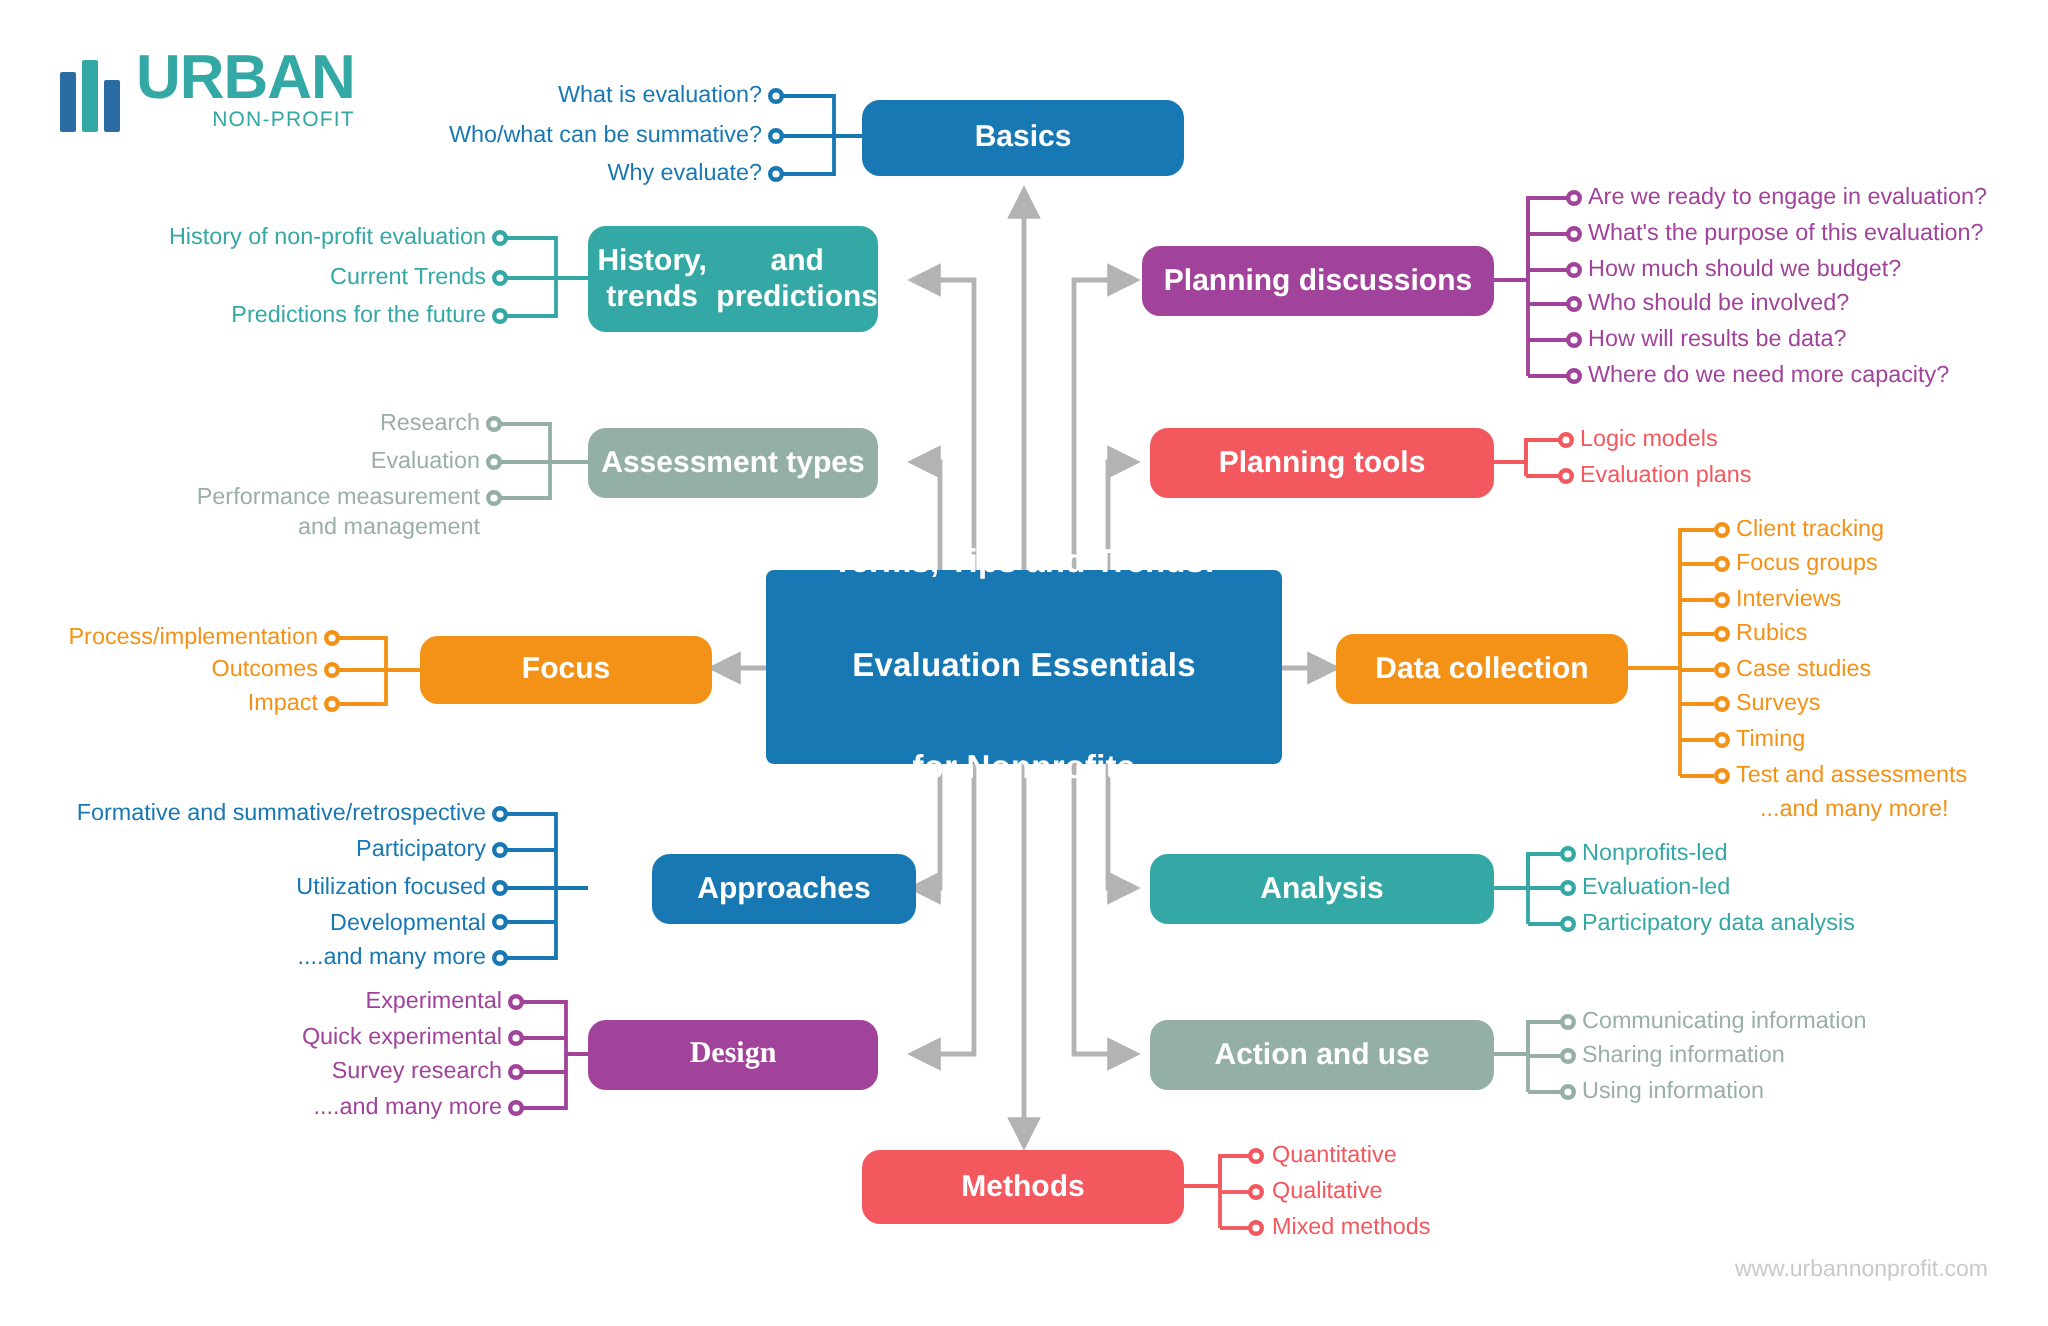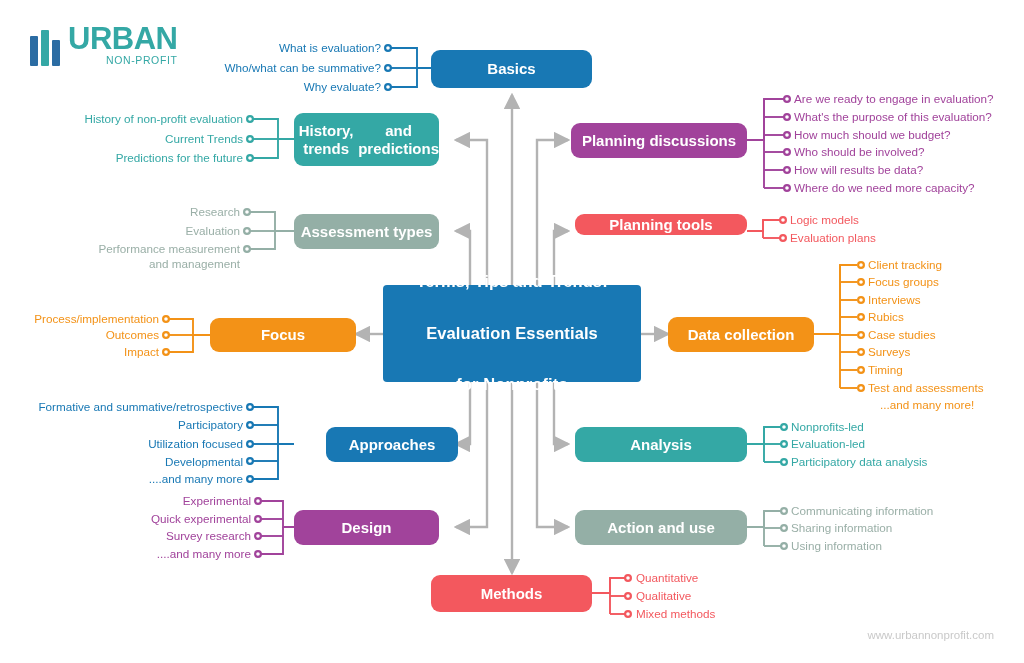--- a/index.html
+++ b/index.html
@@ -292,29 +292,29 @@
   </div>
 
   <div class="node branch" style="left:210px; top:318px; width:146px; height:34px; background:#f39217;">
     <span>Focus</span>
   </div>
 
   <div class="node branch" style="left:294px; top:427px; width:132px; height:35px; background:#1878b4;margin-left:32px;">
     <span>Approaches</span>
   </div>
 
-  <div class="node branch" style="left:294px; top:510px; width:145px; height:35px; background:#a1439b;">
+  <div class="node branch" style="left:294px; top:510px; width:145px; height:35px; background:#a1439b;font-family:Liberation Serif, serif;">
     <span>Design</span>
   </div>
 
   <div class="node branch" style="left:571px; top:123px; width:176px; height:35px; background:#a1439b;">
     <span>Planning discussions</span>
   </div>
 
-  <div class="node branch" style="left:575px; top:214px; width:172px; height:21px; background:#f3585e;">
+  <div class="node branch" style="left:575px; top:214px; width:172px; height:35px; background:#f3585e;">
     <span>Planning tools</span>
   </div>
 
   <div class="node branch" style="left:668px; top:317px; width:146px; height:35px; background:#f39217;">
     <span>Data collection</span>
   </div>
 
   <div class="node branch" style="left:575px; top:427px; width:172px; height:35px; background:#34a8a5;">
     <span>Analysis</span>
   </div>

